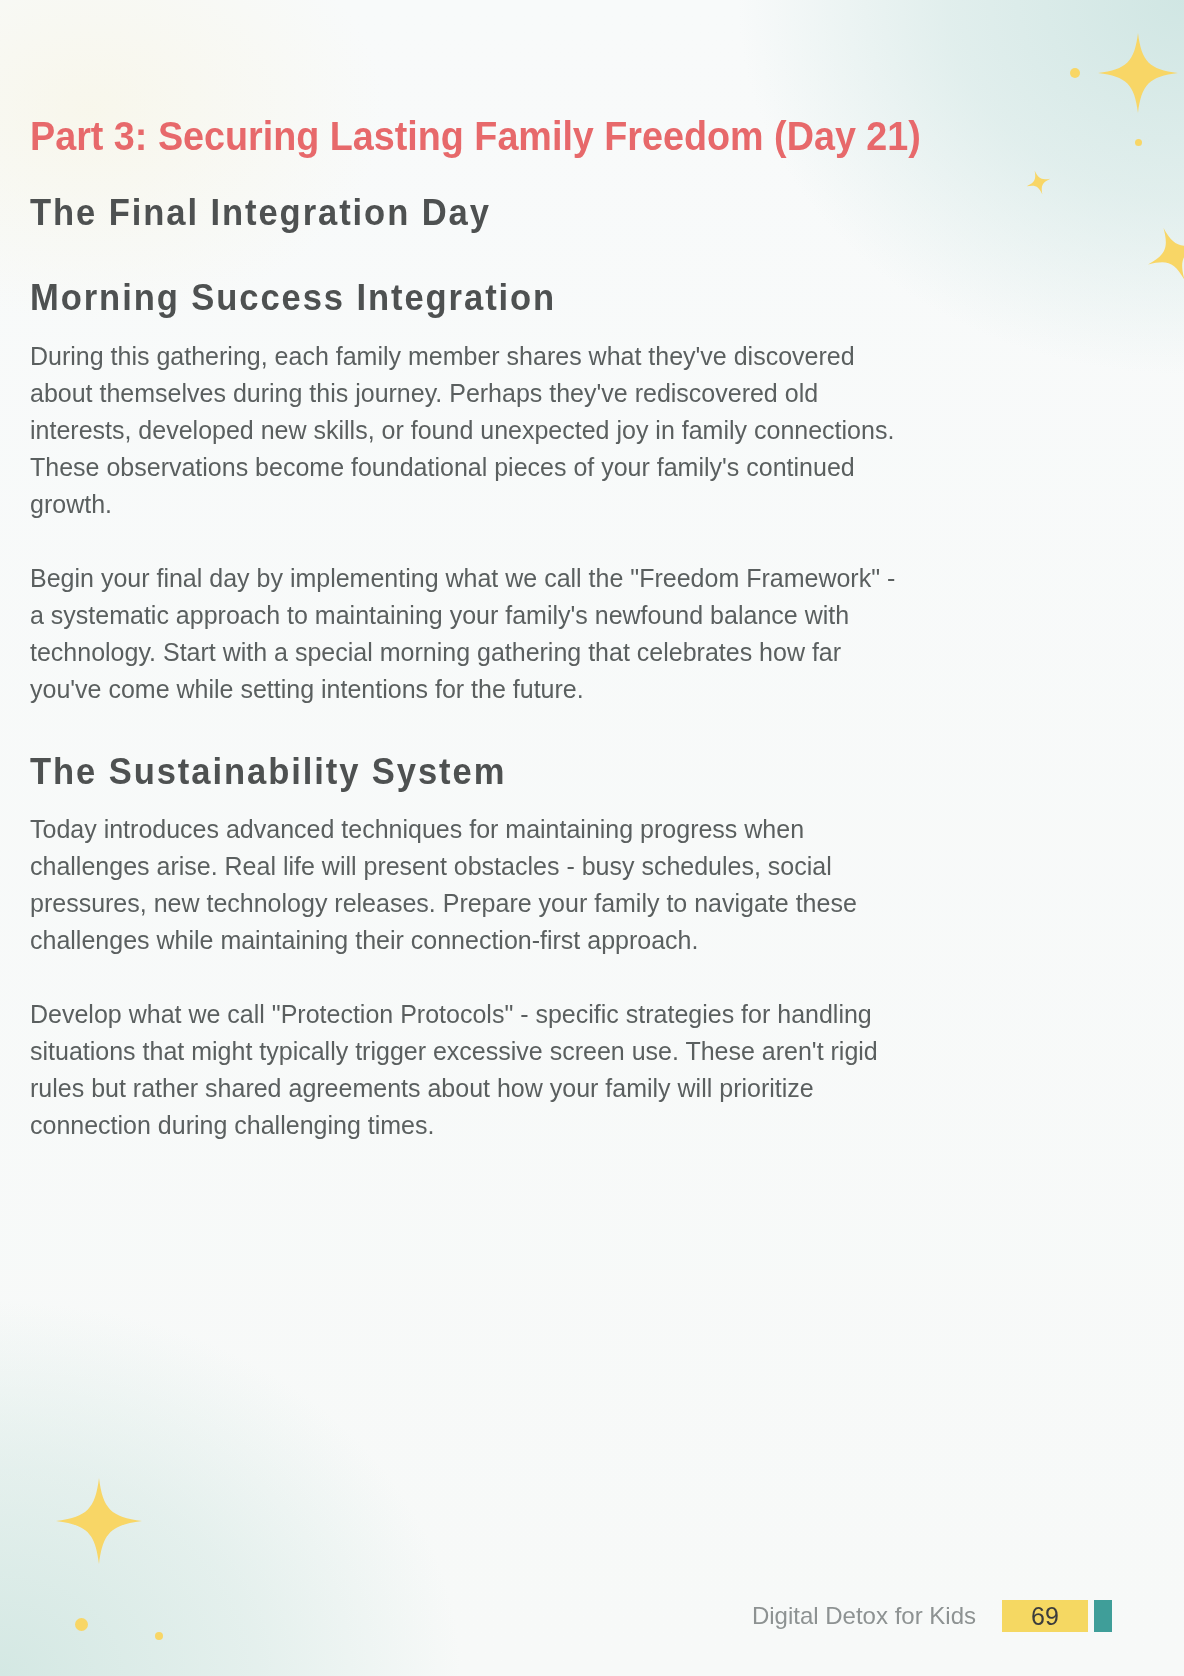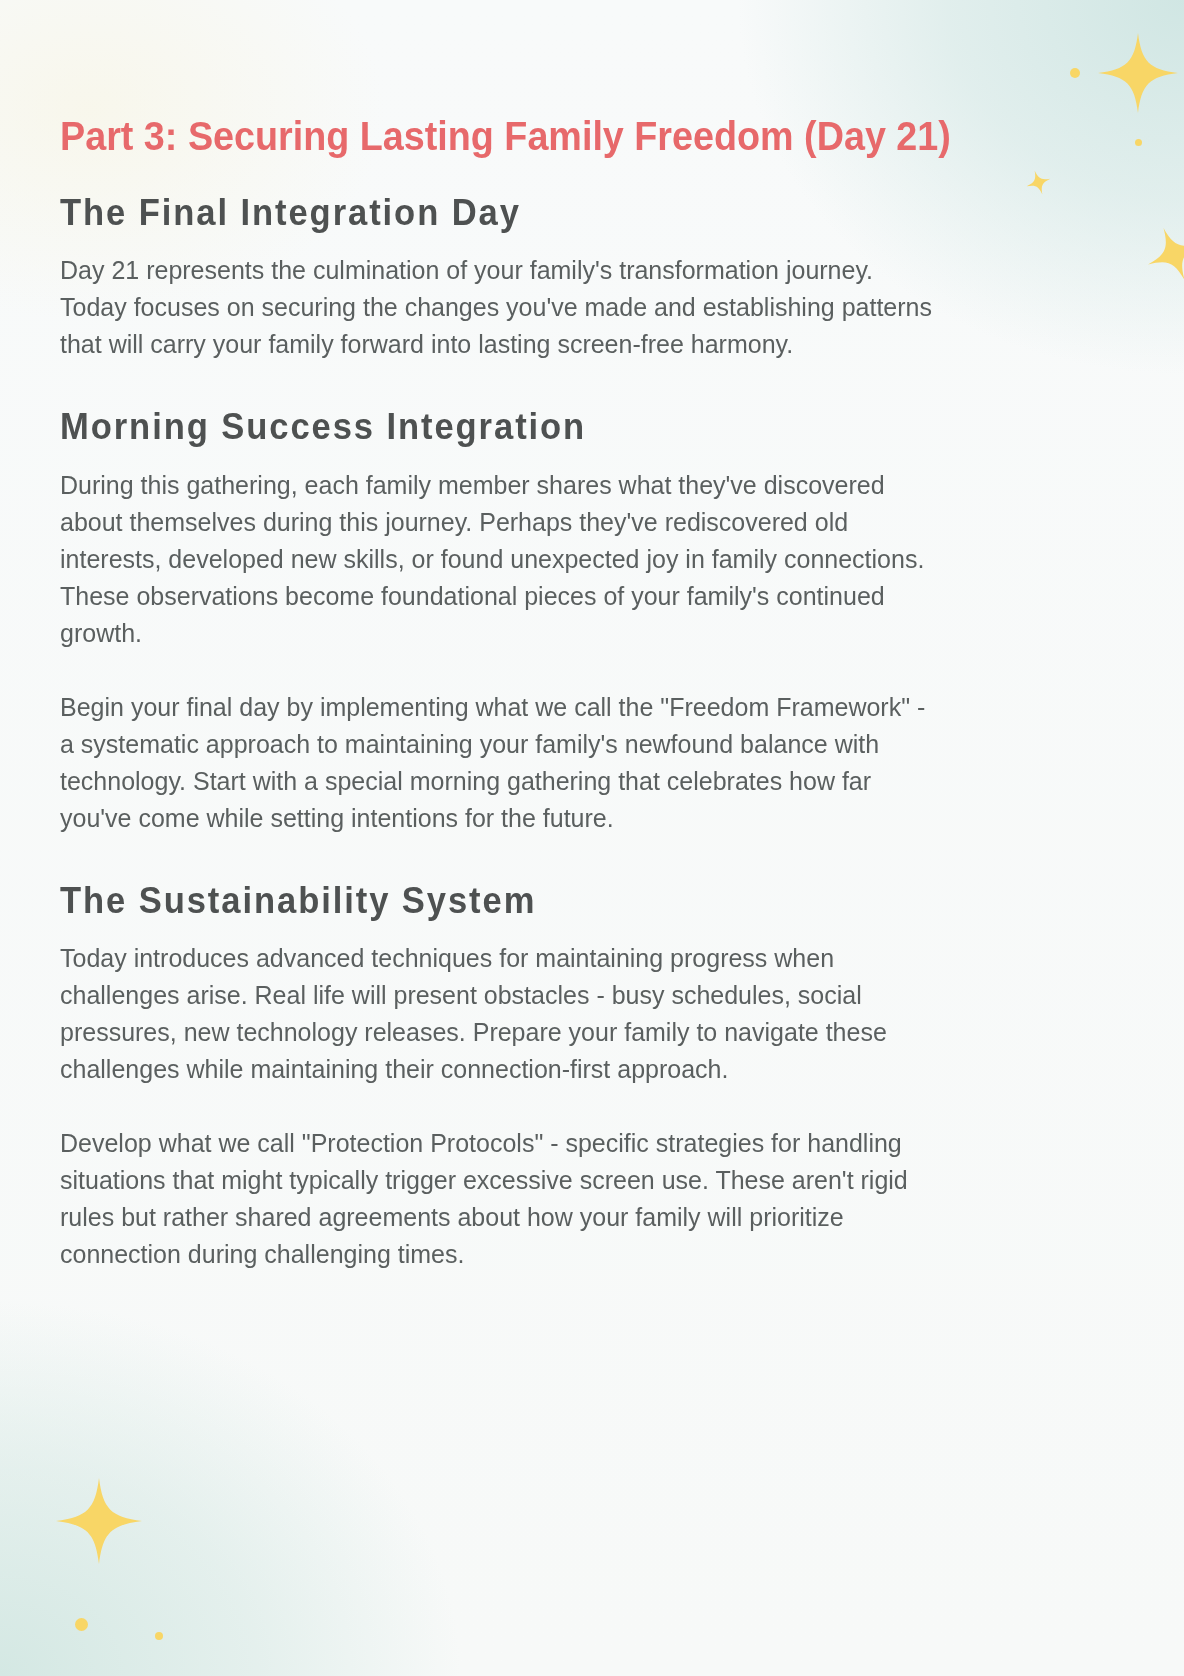--- a/index.html
+++ b/index.html
@@ -13,21 +13,21 @@
     width: 1184px; height: 1676px;
     overflow: hidden;
     background:
       radial-gradient(620px 520px at 1184px 0px, rgba(206,229,226,0.95) 0%, rgba(206,229,226,0.55) 38%, rgba(206,229,226,0) 72%),
       radial-gradient(640px 520px at 0px 1676px, rgba(210,231,226,0.95) 0%, rgba(210,231,226,0.5) 40%, rgba(210,231,226,0) 72%),
       radial-gradient(420px 300px at 90px 110px, rgba(248,244,224,0.55) 0%, rgba(248,244,224,0) 70%),
       linear-gradient(180deg, #f8fafa 0%, #f7f9f8 100%);
   }
   .content {
     position: relative;
-    padding: 112px 60px 0 60px;
+    padding: 112px 60px 0 30px;
   }
   h1.part-title {
     margin: 0 0 30px 0;
     font-size: 41px;
     font-weight: 700;
     line-height: 1.2;
     color: #e7696b;
     letter-spacing: 0px;
     transform: scaleX(0.92);
     transform-origin: left center;
@@ -117,23 +117,20 @@
       </svg>
   </div>
   <div class="dot" style="left:75px; top:1618px; width:13px; height:13px;"></div>
   <div class="dot" style="left:155px; top:1632px; width:8px; height:8px;"></div>
 
   <main class="content">
     <h1 class="part-title">Part 3: Securing Lasting Family Freedom (Day 21)</h1>
 
     <section>
       <h2 class="section-heading">The Final Integration Day</h2>
-      <p class="body-text">Day 21 represents the culmination of your family's transformation journey.
-Today focuses on securing the changes you've made and establishing patterns
-that will carry your family forward into lasting screen-free harmony.</p>
     </section>
 
     <section>
       <h2 class="section-heading">Morning Success Integration</h2>
       <p class="body-text">During this gathering, each family member shares what they've discovered
 about themselves during this journey. Perhaps they've rediscovered old
 interests, developed new skills, or found unexpected joy in family connections.
 These observations become foundational pieces of your family's continued
 growth.</p>
       <p class="body-text">Begin your final day by implementing what we call the "Freedom Framework" -
@@ -148,14 +145,19 @@
 challenges arise. Real life will present obstacles - busy schedules, social
 pressures, new technology releases. Prepare your family to navigate these
 challenges while maintaining their connection-first approach.</p>
       <p class="body-text">Develop what we call "Protection Protocols" - specific strategies for handling
 situations that might typically trigger excessive screen use. These aren't rigid
 rules but rather shared agreements about how your family will prioritize
 connection during challenging times.</p>
     </section>
   </main>
 
+  <footer class="page-footer">
+    <span class="book-title">Digital Detox for Kids</span>
+    <span class="page-badge">69</span>
+    <span class="page-bar"></span>
+  </footer>
 
 </div>
 
 </body></html>

